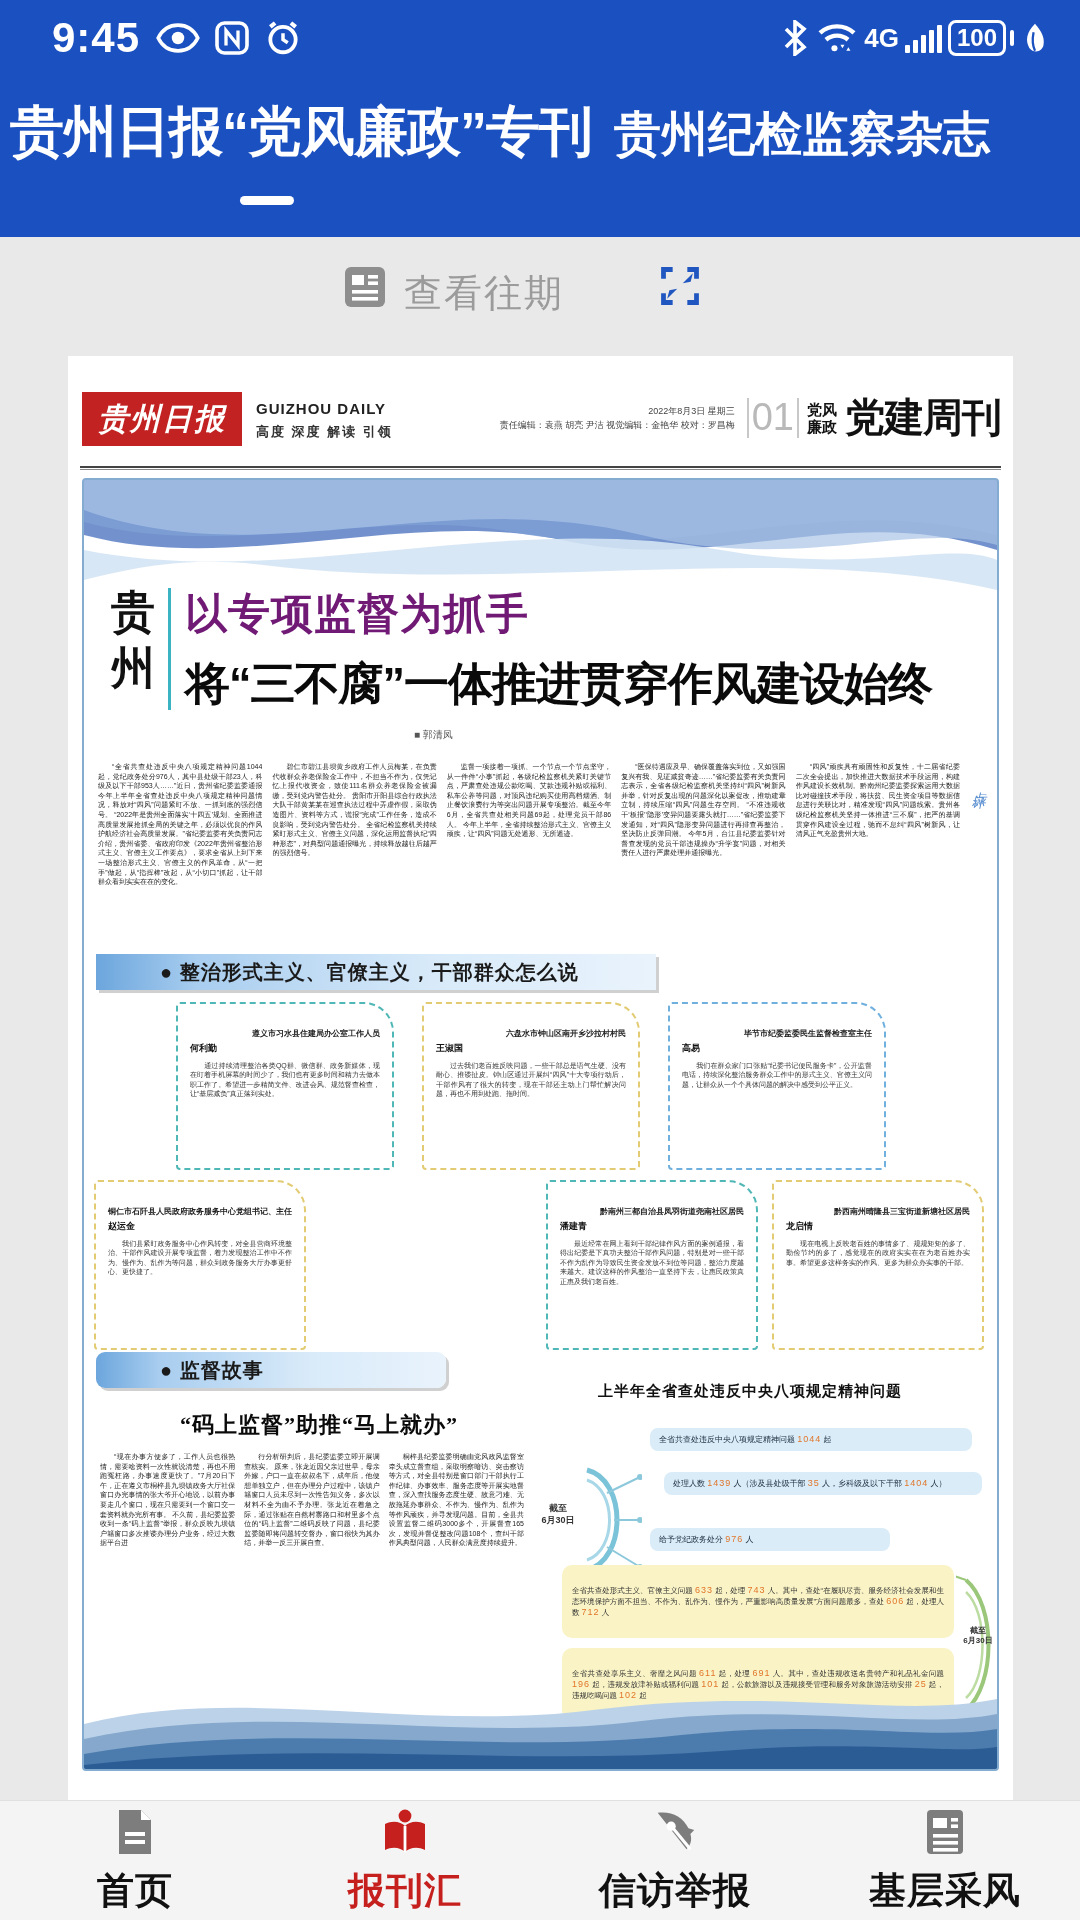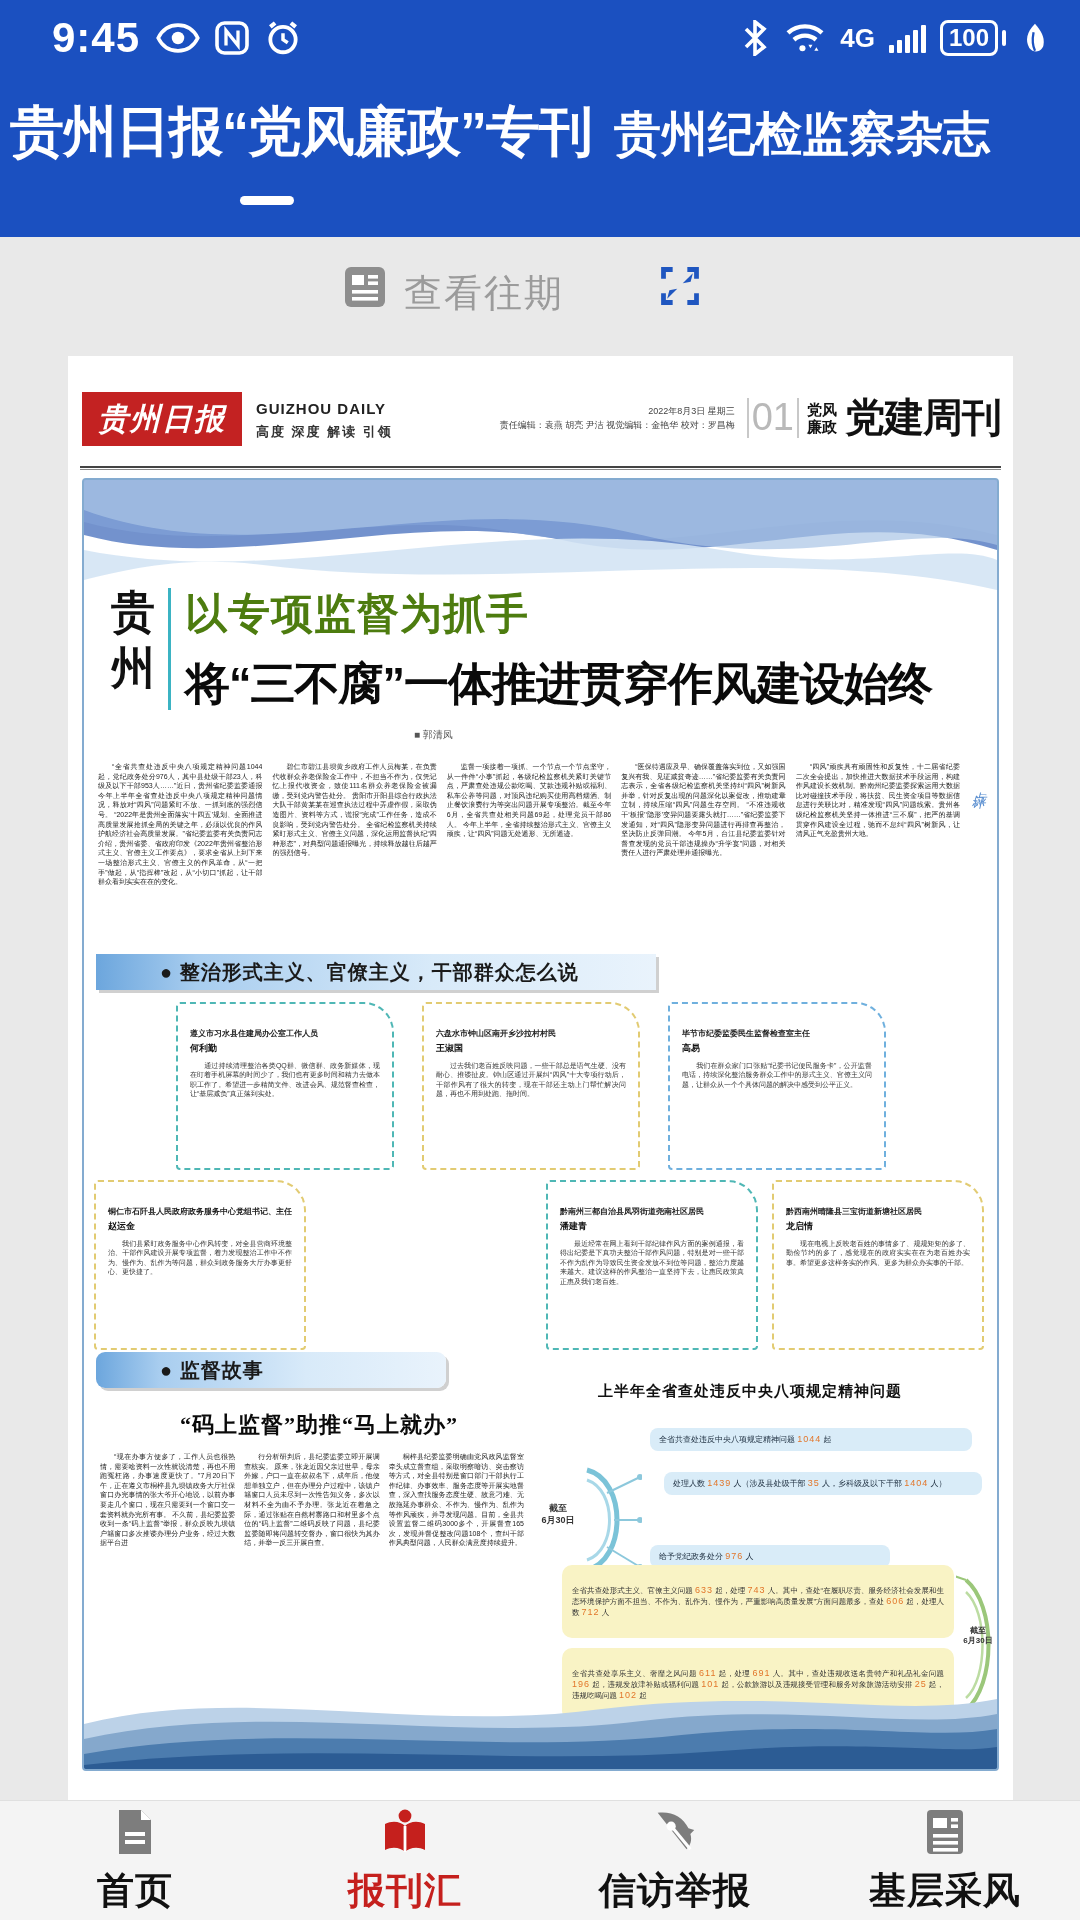--- a/index.html
+++ b/index.html
@@ -4,21 +4,21 @@
 <style>
   * { margin:0; padding:0; box-sizing:border-box; }
   html,body { width:1080px; height:1920px; }
   body { font-family:"Liberation Sans", sans-serif; background:#e9e9e9; position:relative; overflow:hidden; }
 
   
   .top-blue { position:absolute; left:0; top:0; width:1080px; height:237px; background:#1b50c0; }
   .statusbar { position:absolute; left:0; top:0; width:1080px; height:76px; display:flex; align-items:center; color:#fff; }
   .sb-time { font-size:42px; font-weight:700; margin-left:52px; letter-spacing:1px; }
   .sb-left-icons { display:flex; align-items:center; gap:14px; margin-left:16px; }
-  .sb-right { margin-left:auto; margin-right:30px; display:flex; align-items:center; gap:14px; }
+  .sb-right { margin-left:auto; margin-right:30px; display:flex; align-items:center; gap:6px; }
   .sb-4g { font-size:26px; font-weight:700; letter-spacing:0; }
   .bars { display:flex; align-items:flex-end; gap:3px; height:30px; }
   .bars i { display:block; width:5px; background:#fff; border-radius:1px; }
   .battery { display:flex; align-items:center; gap:4px; }
   .batt-box { border:3px solid #fff; border-radius:8px; padding:1px 6px; font-size:24px; font-weight:700; }
   .batt-nub { width:4px; height:16px; background:#fff; border-radius:2px; }
 
   .app-title-row { position:absolute; left:10px; top:96px; width:1070px; color:#fff; white-space:nowrap; }
   .app-title-main { font-size:54px; font-weight:900; letter-spacing:-1px; }
   .app-title-sub { font-size:47px; font-weight:700; margin-left:22px; }
@@ -47,57 +47,57 @@
 
   
   .frame { position:absolute; left:14px; top:122px; width:917px; height:1293px; border:2px solid #84abd0; border-radius:4px; overflow:hidden; background:#fff; }
   .wave-top { position:absolute; left:0; top:0; width:100%; height:118px; }
   .wave-bottom { position:absolute; left:0; bottom:0; width:100%; height:100px; }
 
   .lead-head { position:absolute; left:24px; top:104px; display:flex; align-items:stretch; }
   .lead-loc { font-size:44px; font-weight:900; color:#111; line-height:56px; width:50px; text-align:center; }
   .lead-div { width:3px; background:#3bb3c3; margin:4px 14px 4px 10px; }
   .lead-lines { padding-top:2px; }
-  .lead-line1 { font-size:42px; font-weight:900; color:#4d7c0f; letter-spacing:1px; }
+  .lead-line1 { font-size:42px; font-weight:900; color:#701a75; letter-spacing:1px; }
   .lead-line2 { font-size:45px; font-weight:900; color:#0a0a0a; margin-top:12px; letter-spacing:-1px; white-space:nowrap; }
   .lead-byline { position:absolute; left:330px; top:248px; font-size:10px; color:#555; }
 
   .lead-cols { position:absolute; left:14px; top:282px; width:862px; height:186px; display:flex; gap:10px; }
   .ncol { flex:1; font-size:7px; line-height:9.6px; color:#222; text-align:justify; overflow:hidden; }
   .ncol p { text-indent:14px; margin-bottom:1px; }
   .dianping { position:absolute; right:10px; top:300px; writing-mode:vertical-rl; font-size:14px; color:#5b8fd0; font-family:"Liberation Serif", serif; font-style:italic; letter-spacing:4px; }
 
   .secbar { position:absolute; height:36px; display:flex; align-items:center; padding-left:64px; font-size:20px; font-weight:900; color:#1a1a1a; background:linear-gradient(90deg,#6ca6dd 0%, #a8cdef 18%, #d8eaf9 60%, #e9f3fc 100%); box-shadow:3px 3px 0 #d0d0d0; letter-spacing:1px; }
   .secbar1 { left:12px; top:474px; width:560px; }
   .secbar2 { left:12px; top:872px; width:350px;border-radius:9px; }
 
   .card { position:absolute; border:2px dashed; border-radius:4px 30px 4px 4px; padding:24px 12px 8px 12px; background:#fff; }
   .card.teal { border-color:#4fb7b5; }
   .card.yellow { border-color:#e2cb72; }
   .card.blue { border-color:#6fb0de; }
-  .card-src { font-size:8px; color:#222; text-align:left; font-family:"Liberation Serif", serif; font-weight:700; line-height:11px; }
+  .card-src { font-size:8px; color:#222; text-align:right; font-family:"Liberation Serif", serif; font-weight:700; line-height:11px; }
   .card-name { font-size:9px; color:#111; font-weight:900; margin:3px 0 6px 0; }
   .card-body { font-size:7px; line-height:9.4px; color:#333; text-align:justify; overflow:hidden; }
   .card-body::before { content:""; display:inline-block; width:14px; }
   .r1 { top:522px; height:168px; width:218px; }
   .r1.c1 { left:92px; } .r1.c2 { left:338px; } .r1.c3 { left:584px; }
   .r2 { top:700px; height:170px; width:212px; }
   .r2.c1 { left:10px; } .r2.c2 { left:236px; } .r2.c3 { left:462px; } .r2.c4 { left:688px; }
 
   .story-head { position:absolute; left:30px; top:930px; width:410px; text-align:center; font-size:22px; font-weight:900; color:#0a0a0a; font-family:"Liberation Serif", serif; letter-spacing:1px; }
   .story-cols { position:absolute; left:16px; top:972px; width:424px; height:282px; display:flex; gap:9px; }
 
   .info-title { position:absolute; left:430px; top:902px; width:472px; text-align:center; font-size:15px; font-weight:900; color:#111; letter-spacing:1px; }
   .info-brace { position:absolute; left:448px; top:975px; width:110px; height:130px; }
   .brace-label { position:absolute; left:0px; top:50px; font-size:9px; font-weight:700; color:#333; text-align:center; line-height:12px; width:44px; }
   .pill { position:absolute; background:#d9ecf8; border-radius:8px; padding:6px 9px; font-size:8px; line-height:11px; color:#234; }
   .pill .num, .ybox .num { color:#e2762a; font-weight:400; font-size:9px; letter-spacing:1px; }
   .pill1 { left:566px; top:948px; width:322px; }
   .pill2 { left:580px; top:992px; width:318px; }
-  .pill3 { left:566px; top:1048px; width:240px;margin-top:17px; }
+  .pill3 { left:566px; top:1048px; width:240px; }
   .ybox { position:absolute; background:#f9f3c5; border-radius:10px; padding:20px 10px; font-size:7.5px; line-height:10px; color:#333; text-align:justify; }
   .ybox1 { left:478px; top:1085px; width:392px; }
   .ybox2 { left:478px; top:1168px; width:392px; }
   .info-brace2 { position:absolute; left:872px; top:1090px; width:44px; height:150px; }
   .brace2-label { position:absolute; left:874px; top:1146px; width:40px; font-size:8px; font-weight:700; color:#333; text-align:center; line-height:10px; }
 
   
   .bottom-nav { position:absolute; left:0; top:1800px; width:1080px; height:120px; background:#f4f4f4; border-top:1px solid #e0e0e0; display:flex; }
   .nav-item { flex:1; display:flex; flex-direction:column; align-items:center; justify-content:center; gap:8px; }
   .nav-label { font-size:37px; font-family:"Liberation Serif", serif; font-weight:700; color:#111; letter-spacing:1px; }

